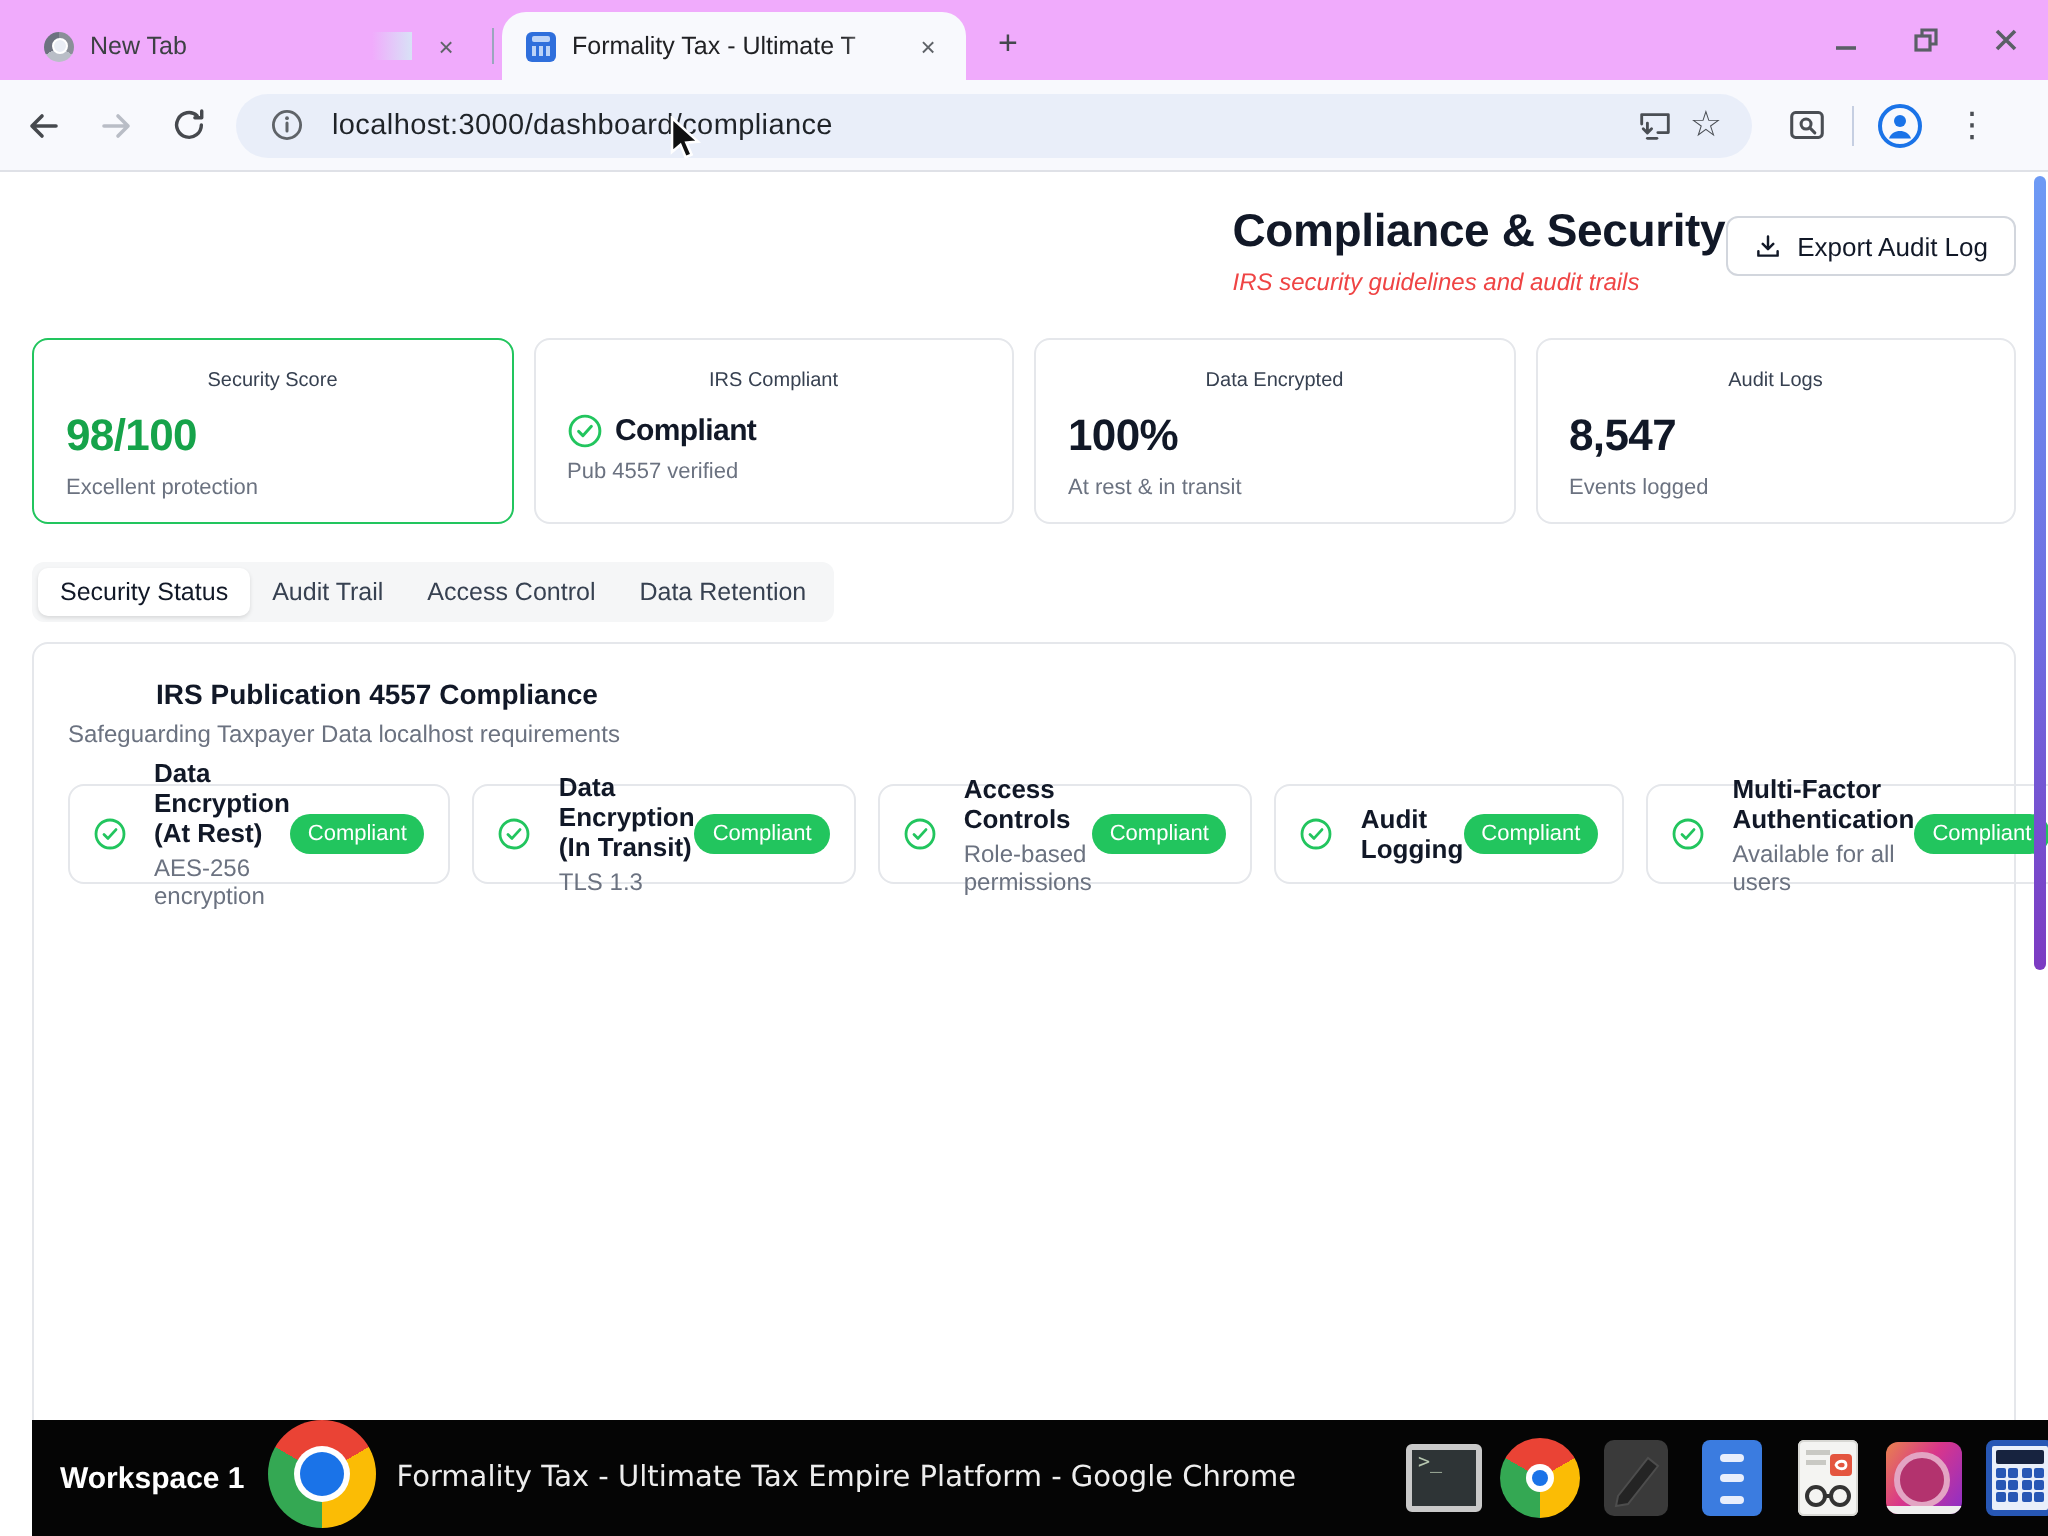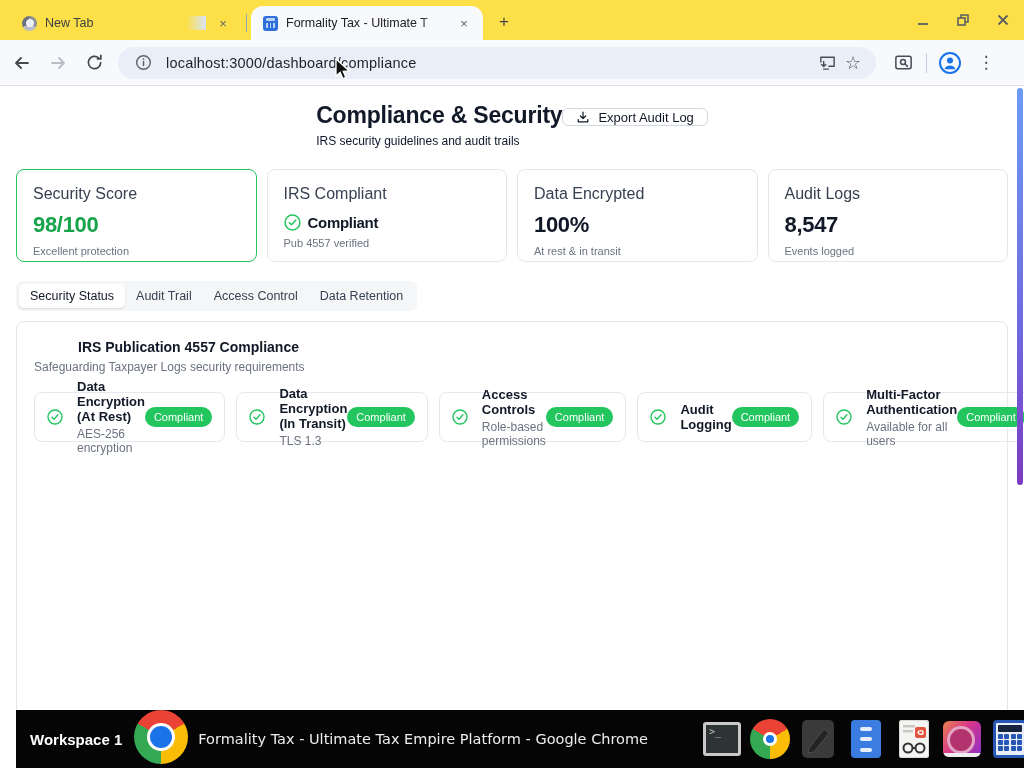--- a/index.html
+++ b/index.html
@@ -1,20 +1,20 @@
 <!DOCTYPE html>
 <html><head>
 <meta charset="utf-8">
 <style>
   * { margin:0; padding:0; box-sizing:border-box; }
   html,body { width:1024px; height:768px; overflow:hidden; }
   body { font-family:"Liberation Sans","DejaVu Sans",sans-serif; background:#fff; position:relative; }
 
   
-  .tabstrip { position:absolute; top:0; left:0; width:1024px; height:40px; background:#fde047; display:flex; align-items:flex-end; }
+  .tabstrip { position:absolute; top:0; left:0; width:1024px; height:40px; background:#f0abfc; display:flex; align-items:flex-end; }
   .tab { height:34px; display:flex; align-items:center; gap:8px; padding:0 10px 0 12px; font-size:12.5px; color:#3c4043; position:relative; }
   .tab.inactive { width:232px; }
   .tab.active { width:232px; background:#f8f9fd; border-radius:12px 12px 0 0; color:#202124; }
   .tab .title { flex:1; white-space:nowrap; overflow:hidden; position:relative; }
   .tab.active .title::after { content:""; position:absolute; right:0; top:0; bottom:0; width:26px; background:linear-gradient(90deg,rgba(248,249,253,0),#f8f9fd); }
   .tab.inactive .title::after { content:""; position:absolute; right:0; top:0; bottom:0; width:20px; background:linear-gradient(90deg,rgba(216,226,246,0),#d8e2f6); }
   .tab-close { width:18px; height:18px; border-radius:50%; display:flex; align-items:center; justify-content:center; font-size:13px; color:#5f6368; flex:none; }
   .tab-sep { width:1px; height:18px; background:#9aa6bd; margin:0 4px 8px 4px; }
   .newtab-btn { width:26px; height:26px; margin:0 0 5px 8px; border-radius:50%; display:flex; align-items:center; justify-content:center; font-size:17px; color:#44474d; }
   .fav-gray { width:15px; height:15px; border-radius:50%; background:conic-gradient(#8a8f98 0 120deg,#b9bec7 120deg 240deg,#6d7280 240deg 360deg); position:relative; flex:none; }
@@ -29,29 +29,29 @@
   .toolbar { position:absolute; top:40px; left:0; width:1024px; height:46px; background:#f8f9fd; border-bottom:1px solid #dfe1e7; display:flex; align-items:center; }
   .nav-ic { width:28px; height:28px; display:flex; align-items:center; justify-content:center; margin-left:8px; }
   .omnibox { margin-left:10px; width:758px; height:32px; background:#e9eef9; border-radius:16px; display:flex; align-items:center; padding:0 10px 0 12px; }
   .omni-url { flex:1; font-size:14.5px; color:#1f2328; margin-left:10px; letter-spacing:.2px; }
   .omni-ic { width:26px; height:26px; display:flex; align-items:center; justify-content:center; flex:none; }
   .tb-right { display:flex; align-items:center; margin-left:14px; gap:10px; }
   .tb-sep { width:1px; height:20px; background:#c6cfe2; }
 
   
   .page { position:absolute; top:88px; left:0; width:1024px; height:622px; background:#fff; overflow:hidden; padding:14px 16px 0 16px; }
-  .page-head { display:flex; justify-content:center; align-items:flex-start; }
+  .page-head { display:flex; justify-content:flex-end; align-items:flex-start; }
   .h1 { font-size:23px; font-weight:bold; color:#111827; letter-spacing:-.2px; }
-  .h1-sub { font-size:12px; color:#0f172a; margin-top:5px; }
-  .btn-export { display:flex; align-items:center; gap:8px; height:18px; padding:0 13px; background:#fff; border:1px solid #d2d6dd; border-radius:6px; font-size:13px; font-weight:500; color:#111827; margin-top:6px; }
+  .h1-sub { font-size:12px; color:#ef4444; margin-top:5px;font-style:italic; }
+  .btn-export { display:flex; align-items:center; gap:8px; height:30px; padding:0 13px; background:#fff; border:1px solid #d2d6dd; border-radius:6px; font-size:13px; font-weight:500; color:#111827; margin-top:6px; }
 
   .stats { display:flex; gap:10px; margin-top:21px; }
   .stat { flex:1; border:1px solid #e5e7eb; border-radius:8px; padding:15px 16px; height:93px; background:#fff; }
   .stat.accent { border:1px solid #22c55e; }
-  .stat-label { font-size:16px; color:#374151; }
+  .stat-label { font-size:10px; color:#374151;text-align:center; }
   .stat-value { font-size:22px; font-weight:bold; color:#111827; margin-top:9px; letter-spacing:-.3px; }
   .stat-value.green { color:#16a34a; }
   .stat-value.withicon { display:flex; align-items:center; gap:7px; font-size:15px; margin-top:11px; }
   .stat-cap { font-size:11px; color:#6b7280; margin-top:7px; }
   .stat:nth-child(2) .stat-cap { margin-top:6px; }
 
   .seg-tabs { display:inline-flex; align-items:center; margin-top:19px; background:#f5f6f7; border-radius:6px; padding:3px; }
   .seg { font-size:12.5px; color:#374151; padding:5px 11px; border-radius:5px; white-space:nowrap; }
   .seg.active { background:#fff; box-shadow:0 1px 2px rgba(0,0,0,.12); color:#111827; }
 
@@ -234,21 +234,21 @@
 
   <div class="seg-tabs">
     <span class="seg active">Security Status</span>
     <span class="seg">Audit Trail</span>
     <span class="seg">Access Control</span>
     <span class="seg">Data Retention</span>
   </div>
 
   <div class="bigcard">
     <div class="bigcard-title">IRS Publication 4557 Compliance</div>
-    <div class="bigcard-sub">Safeguarding Taxpayer Logs security requirements</div>
+    <div class="bigcard-sub">Safeguarding Taxpayer Data localhost requirements</div>
 
     <div class="crows">
       <div class="crow">
         <svg class="crow-ic" viewBox="0 0 16 16" fill="none">
             <circle cx="8" cy="8" r="7" stroke="#22c55e" stroke-width="1.4"></circle>
             <path d="M5 8.2l2 2 4-4.4" stroke="#22c55e" stroke-width="1.4" stroke-linecap="round" stroke-linejoin="round"></path>
           </svg>
         <div class="crow-text">
           <div class="crow-title">Data Encryption (At Rest)</div>
           <div class="crow-sub">AES-256 encryption</div>

